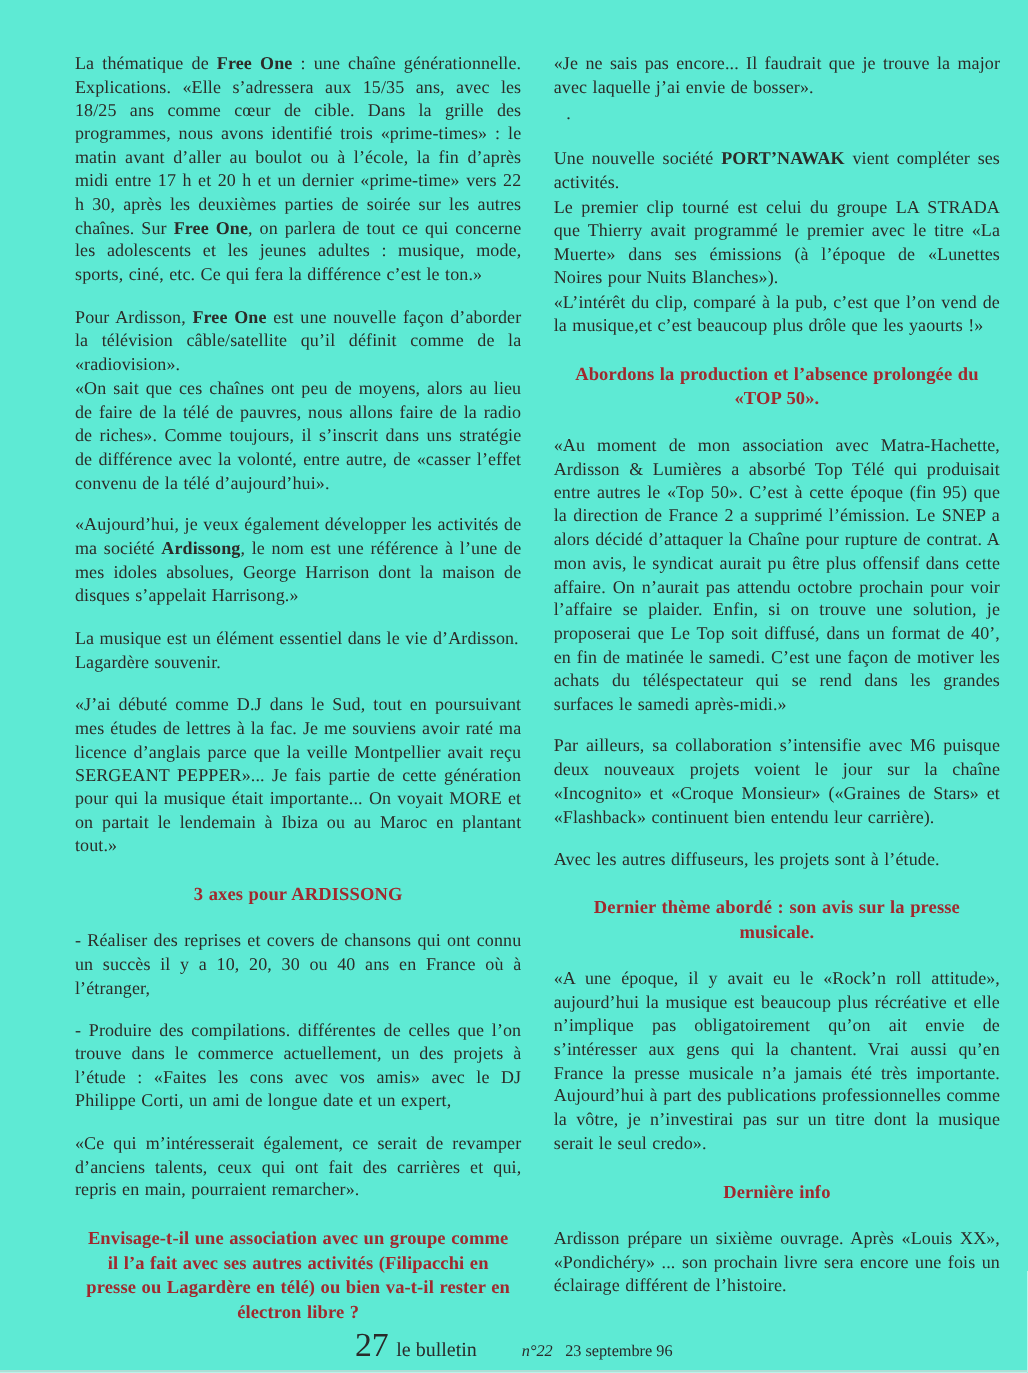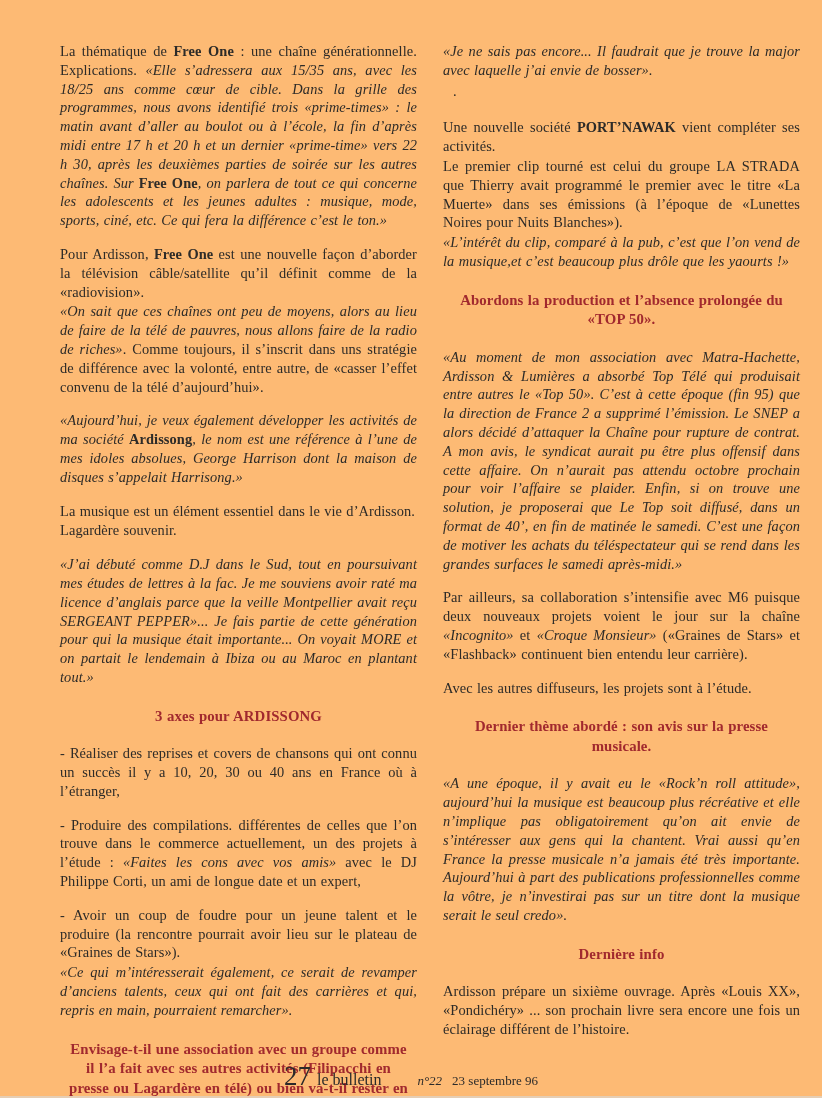--- a/index.html
+++ b/index.html
@@ -1,19 +1,19 @@
 <!DOCTYPE html>
 <html lang="fr"><head>
 <meta charset="utf-8">
 <style>
   html, body { margin: 0; padding: 0; background: #ffffff; }
   .page {
     position: relative;
     width: 822px; height: 1098px;
-    background: #fdba74;
+    background: #5eead4;
     overflow: hidden;
     font-family: "Liberation Serif", "DejaVu Serif", serif;
     color: #2d2b28;
   }
   .cols {
     position: absolute; top: 42px; left: 60px; right: 22px;
     display: flex; gap: 26px;
   }
   .col {
     flex: 1; min-width: 0;
@@ -21,21 +21,21 @@
     text-align: justify;
     letter-spacing: 0.1px; word-spacing: 0.6px;
   }
   .p { margin: 0 0 15px; }
   .m0 { margin-bottom: 1px; }
   .h {
     color: #a1292e; font-weight: bold; text-align: center;
     margin: 20px 6px 18px; font-size: 14.8px; line-height: 19.5px; font-family: Liberation Serif, serif;
   }
   .b  { font-weight: bold; }
-  .i  { font-style: italic; }
+  .i  { }
   .lone-dot { margin: 2px 0 18px 10px; text-align: left; }
   .footer {
     position: absolute; left: 0; right: 0; bottom: 8px;
     display: flex; justify-content: center; align-items: baseline;
     color: #2a2a2a;
   }
   .pagenum { font-size: 27px; line-height: 1; margin-right: 6px; font-family: Liberation Serif, serif; }
   .foot { font-size: 16px; }
   .issue { font-size: 13px; font-style: italic; margin-left: 36px; }
   .date { font-size: 13px; margin-left: 10px; }
@@ -54,21 +54,20 @@
       <p class="p"><span>La thématique de </span><span class="b">Free One</span><span> : une chaîne générationnelle. Explications. </span><span class="i">«Elle s’adressera aux 15/35 ans, avec les 18/25 ans comme cœur de cible. Dans la grille des programmes, nous avons identifié trois «prime-times» : le matin avant d’aller au boulot ou à l’école, la fin d’après midi entre 17 h et 20 h et un dernier «prime-time» vers 22 h 30, après les deuxièmes parties de soirée sur les autres chaînes. Sur </span><span class="b">Free One</span><span class="i">, on parlera de tout ce qui concerne les adolescents et les jeunes adultes : musique, mode, sports, ciné, etc. Ce qui fera la différence c’est le ton.»</span></p>
       <p class="p m0"><span>Pour Ardisson, </span><span class="b">Free One</span><span> est une nouvelle façon d’aborder la télévision câble/satellite qu’il définit comme de la «radiovision».</span></p>
       <p class="p"><span class="i">«On sait que ces chaînes ont peu de moyens, alors au lieu de faire de la télé de pauvres, nous allons faire de la radio de riches»</span><span>. Comme toujours, il s’inscrit dans uns stratégie de différence avec la volonté, entre autre, de «casser l’effet convenu de la télé d’aujourd’hui».</span></p>
       <p class="p"><span class="i">«Aujourd’hui, je veux également développer les activités de ma société </span><span class="b">Ardissong</span><span class="i">, le nom est une référence à l’une de mes idoles absolues, George Harrison dont la maison de disques s’appelait Harrisong.»</span></p>
       <p class="p m0"><span>La musique est un élément essentiel dans le vie d’Ardisson.</span></p>
       <p class="p"><span>Lagardère souvenir.</span></p>
       <p class="p"><span class="i">«J’ai débuté comme D.J dans le Sud, tout en poursuivant mes études de lettres à la fac. Je me souviens avoir raté ma licence d’anglais parce que la veille Montpellier avait reçu SERGEANT PEPPER»... Je fais partie de cette génération pour qui la musique était importante... On voyait MORE et on partait le lendemain à Ibiza ou au Maroc en plantant tout.»</span></p>
       <h3 class="h">3 axes pour ARDISSONG</h3>
       <p class="p"><span>- Réaliser des reprises et covers de chansons qui ont connu un succès il y a 10, 20, 30 ou 40 ans en France où à l’étranger,</span></p>
       <p class="p"><span>- Produire des compilations. différentes de celles que l’on trouve dans le commerce actuellement, un des projets à l’étude : </span><span class="i">«Faites les cons avec vos amis»</span><span> avec le DJ Philippe Corti, un ami de longue date et un expert,</span></p>
-      <p class="p m0"><span>- Avoir un coup de foudre pour un jeune talent et le produire (la rencontre pourrait avoir lieu sur le plateau de «Graines de Stars»).</span></p>
       <p class="p"><span class="i">«Ce qui m’intéresserait également, ce serait de revamper d’anciens talents, ceux qui ont fait des carrières et qui, repris en main, pourraient remarcher».</span></p>
       <h3 class="h">Envisage-t-il une association avec un groupe comme il l’a fait avec ses autres activités (Filipacchi en presse ou Lagardère en télé) ou bien va-t-il rester en électron libre ?</h3>
     </div>
 
     <div class="col">
       <p class="p m0"><span class="i">«Je ne sais pas encore... Il faudrait que je trouve la major avec laquelle j’ai envie de bosser».</span></p>
       <p class="p lone-dot">.</p>
       <p class="p m0"><span>Une nouvelle société </span><span class="b">PORT’NAWAK</span><span> vient compléter ses activités.</span></p>
       <p class="p m0"><span>Le premier clip tourné est celui du groupe LA STRADA que Thierry avait programmé le premier avec le titre «La Muerte» dans ses émissions (à l’époque de «Lunettes Noires pour Nuits Blanches»).</span></p>
       <p class="p"><span class="i">«L’intérêt du clip, comparé à la pub, c’est que l’on vend de la musique,et c’est beaucoup plus drôle que les yaourts !»</span></p>

